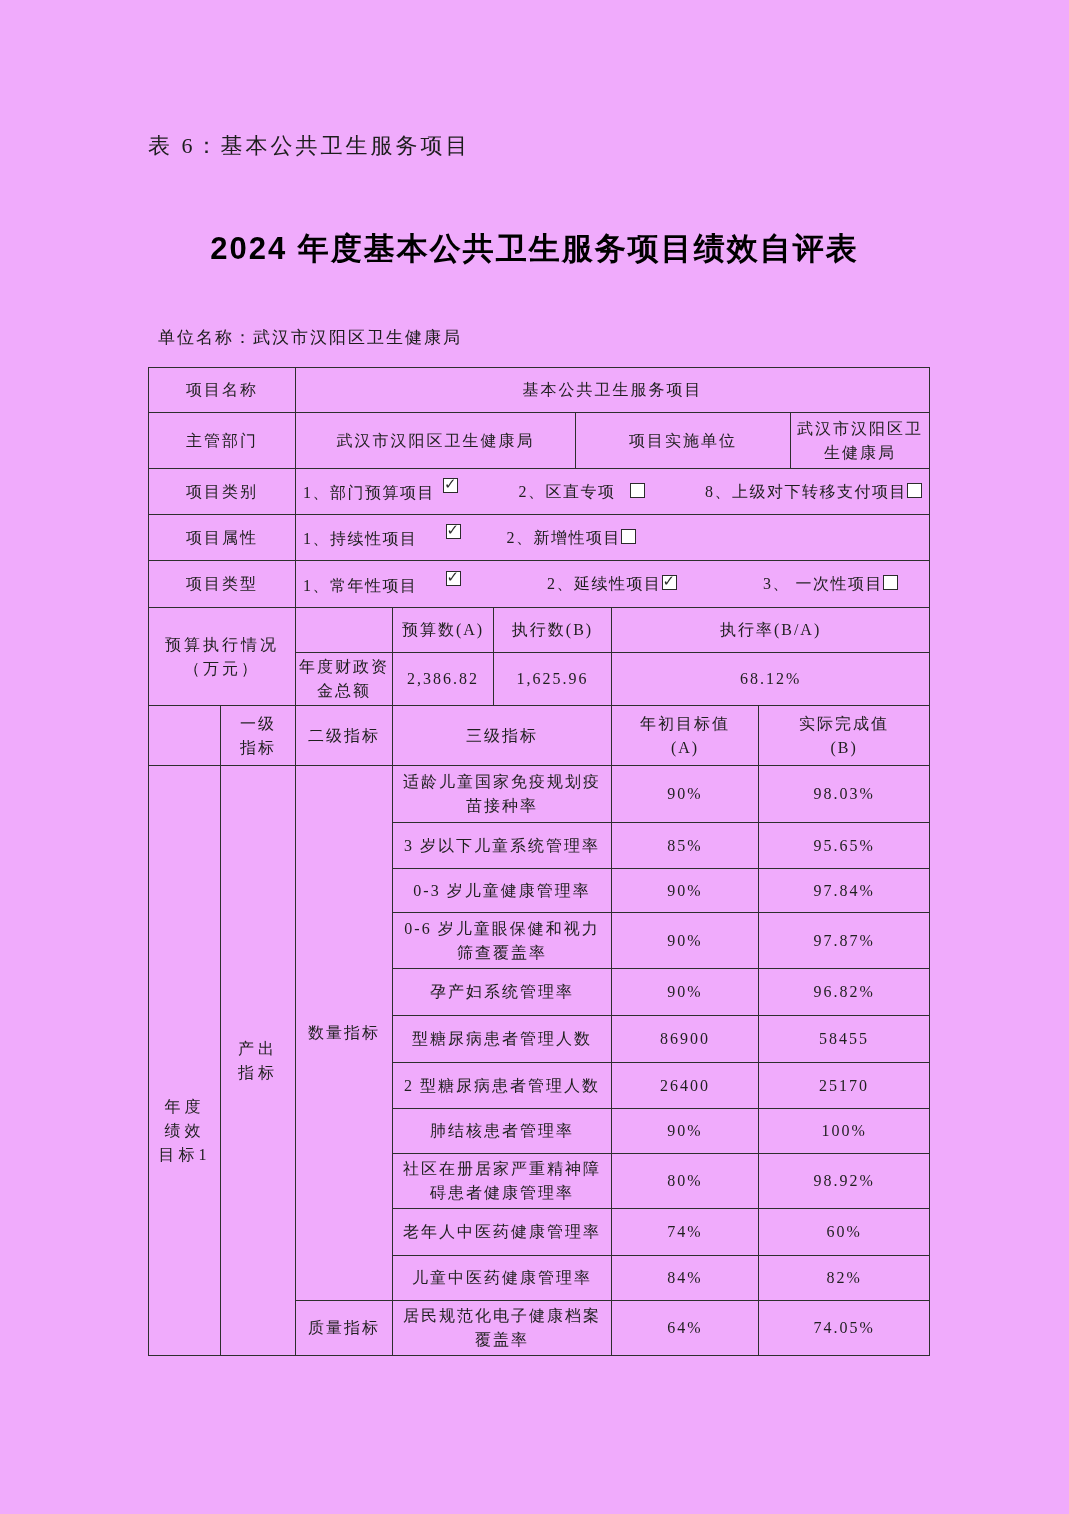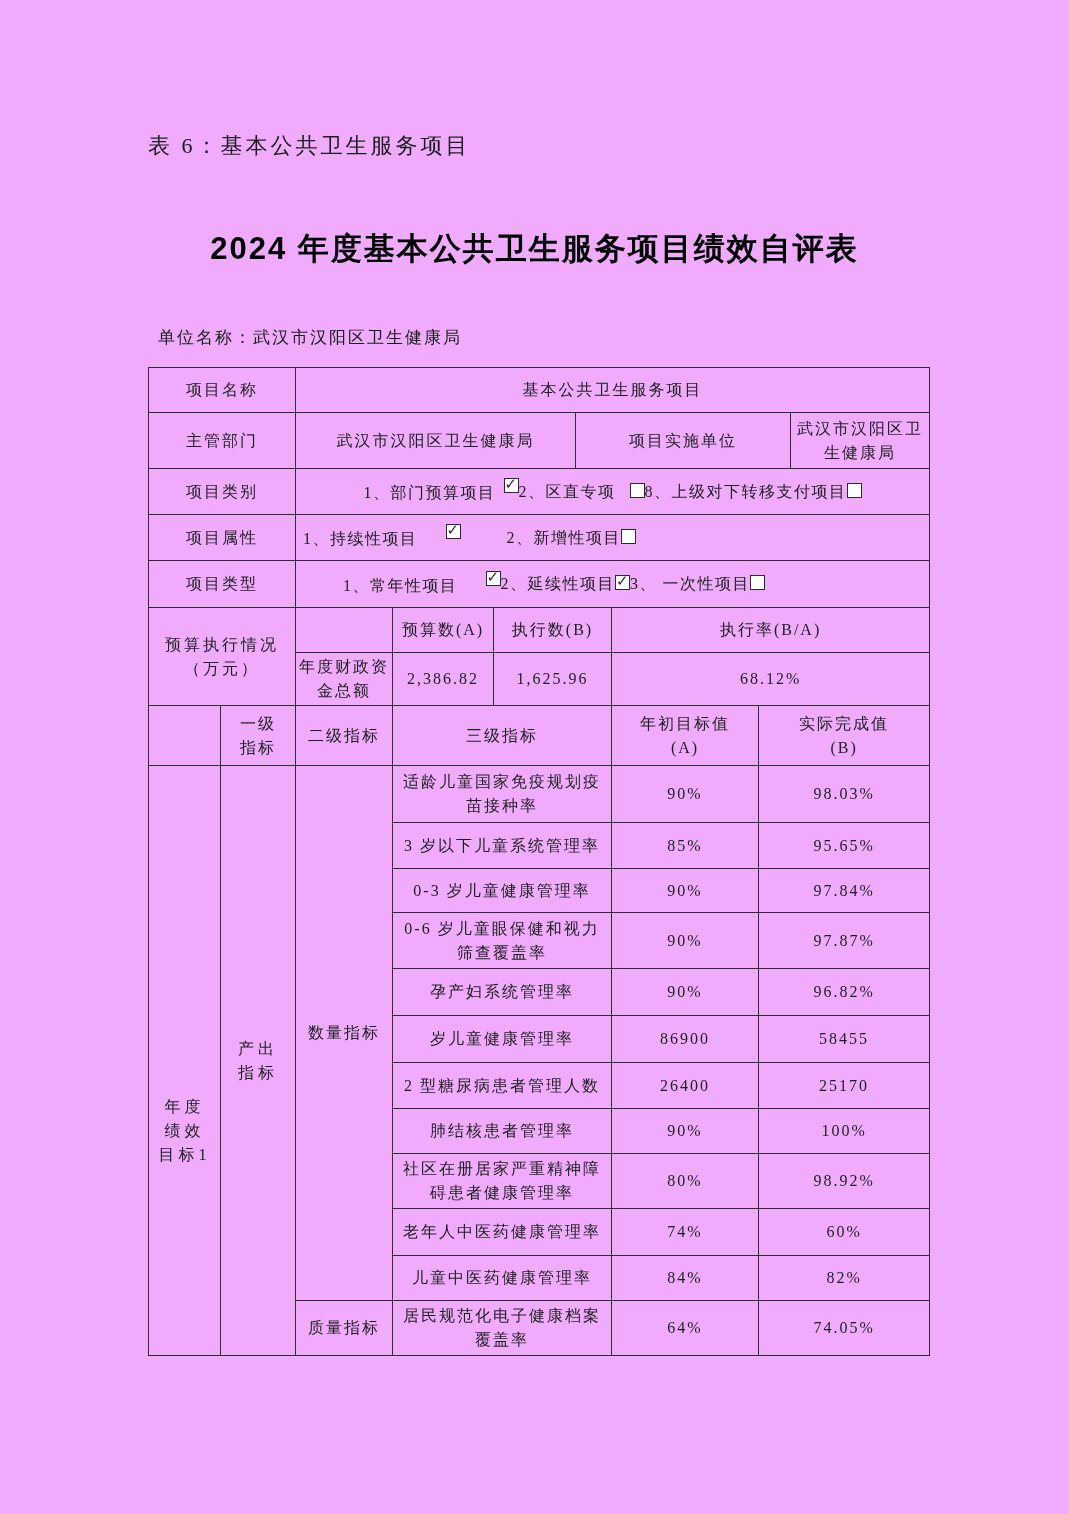--- a/index.html
+++ b/index.html
@@ -36,22 +36,22 @@
     font-size:16px;line-height:24px;letter-spacing:2px;
     padding:2px 3px;color:#1f1f1f;
     overflow:hidden;
   }
   td.lbl{letter-spacing:6px;}
   td.num{letter-spacing:0.5px;}
   td.preline{white-space:pre-line;}
   td.open-bottom{border-bottom:none;}
   td.opts-cell{padding:0 2px;}
   .opts{display:flex;align-items:center;text-align:left;padding:0 4px;}
-  .opts.spread{justify-content:center;}
-  .opts.spread-mid{justify-content:flex-start;padding-right:28px;margin-left:40px;}
+  .opts.spread{justify-content:space-between;gap:24px;}
+  .opts.spread-mid{justify-content:space-between;padding-right:28px;}
   .opts.left{justify-content:flex-start;gap:46px;}
   .opt{white-space:nowrap;letter-spacing:1.5px;}
   .cb{
     display:inline-block;width:13px;height:13px;
     border:1px solid #2b2b2b;position:relative;
     vertical-align:-1px;background:#fff;
   }
   .cb.up{vertical-align:5px;}
   .cb.g1{margin-left:8px;}
   .cb.g2{margin-left:14px;}
@@ -189,21 +189,21 @@
       <td colspan="3">0-6 岁儿童眼保健和视力筛查覆盖率</td>
       <td class="num">90%</td>
       <td colspan="2" class="num">97.87%</td>
     </tr>
     <tr class="h47">
       <td colspan="3">孕产妇系统管理率</td>
       <td class="num">90%</td>
       <td colspan="2" class="num">96.82%</td>
     </tr>
     <tr class="h47">
-      <td colspan="3">岁儿童健康管理率</td>
+      <td colspan="3">型糖尿病患者管理人数</td>
       <td class="num">86900</td>
       <td colspan="2" class="num">58455</td>
     </tr>
     <tr class="h46">
       <td colspan="3">2 型糖尿病患者管理人数</td>
       <td class="num">26400</td>
       <td colspan="2" class="num">25170</td>
     </tr>
     <tr class="h45">
       <td colspan="3">肺结核患者管理率</td>

